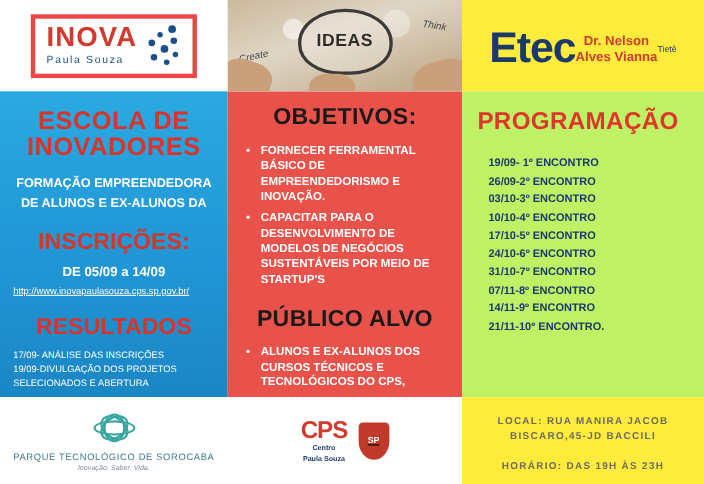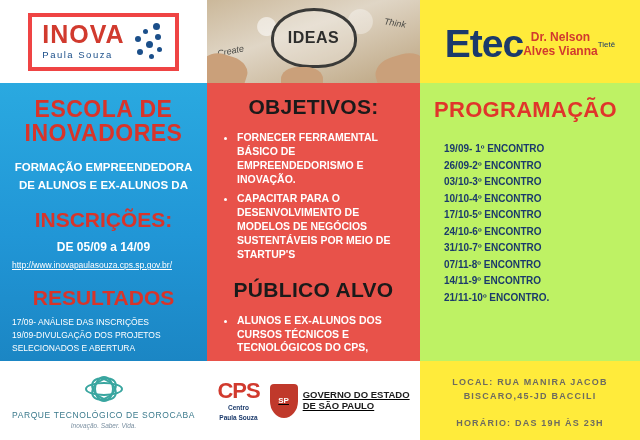--- a/index.html
+++ b/index.html
@@ -370,24 +370,20 @@
   </div>
 
   <div class="bot-mid">
     <div class="cps-logo">
       <div class="cps-c">CPS</div>
       <div class="cps-sub">Centro</div>
       <div class="cps-sub">Paula Souza</div>
     </div>
     <div class="gov-block">
       <div class="gov-shield">SP</div>
-      <div class="gov-text">
-        <div class="gov-t1">GOVERNO DO ESTADO</div>
-        <div class="gov-t2">DE SÃO PAULO</div>
-      </div>
     </div>
   </div>
 
   <div class="bot-right">
     <div class="local">
       <div>LOCAL: RUA MANIRA JACOB</div>
       <div>BISCARO,45-JD BACCILI</div>
     </div>
     <div class="horario">HORÁRIO: DAS 19H ÀS 23H</div>
   </div>

